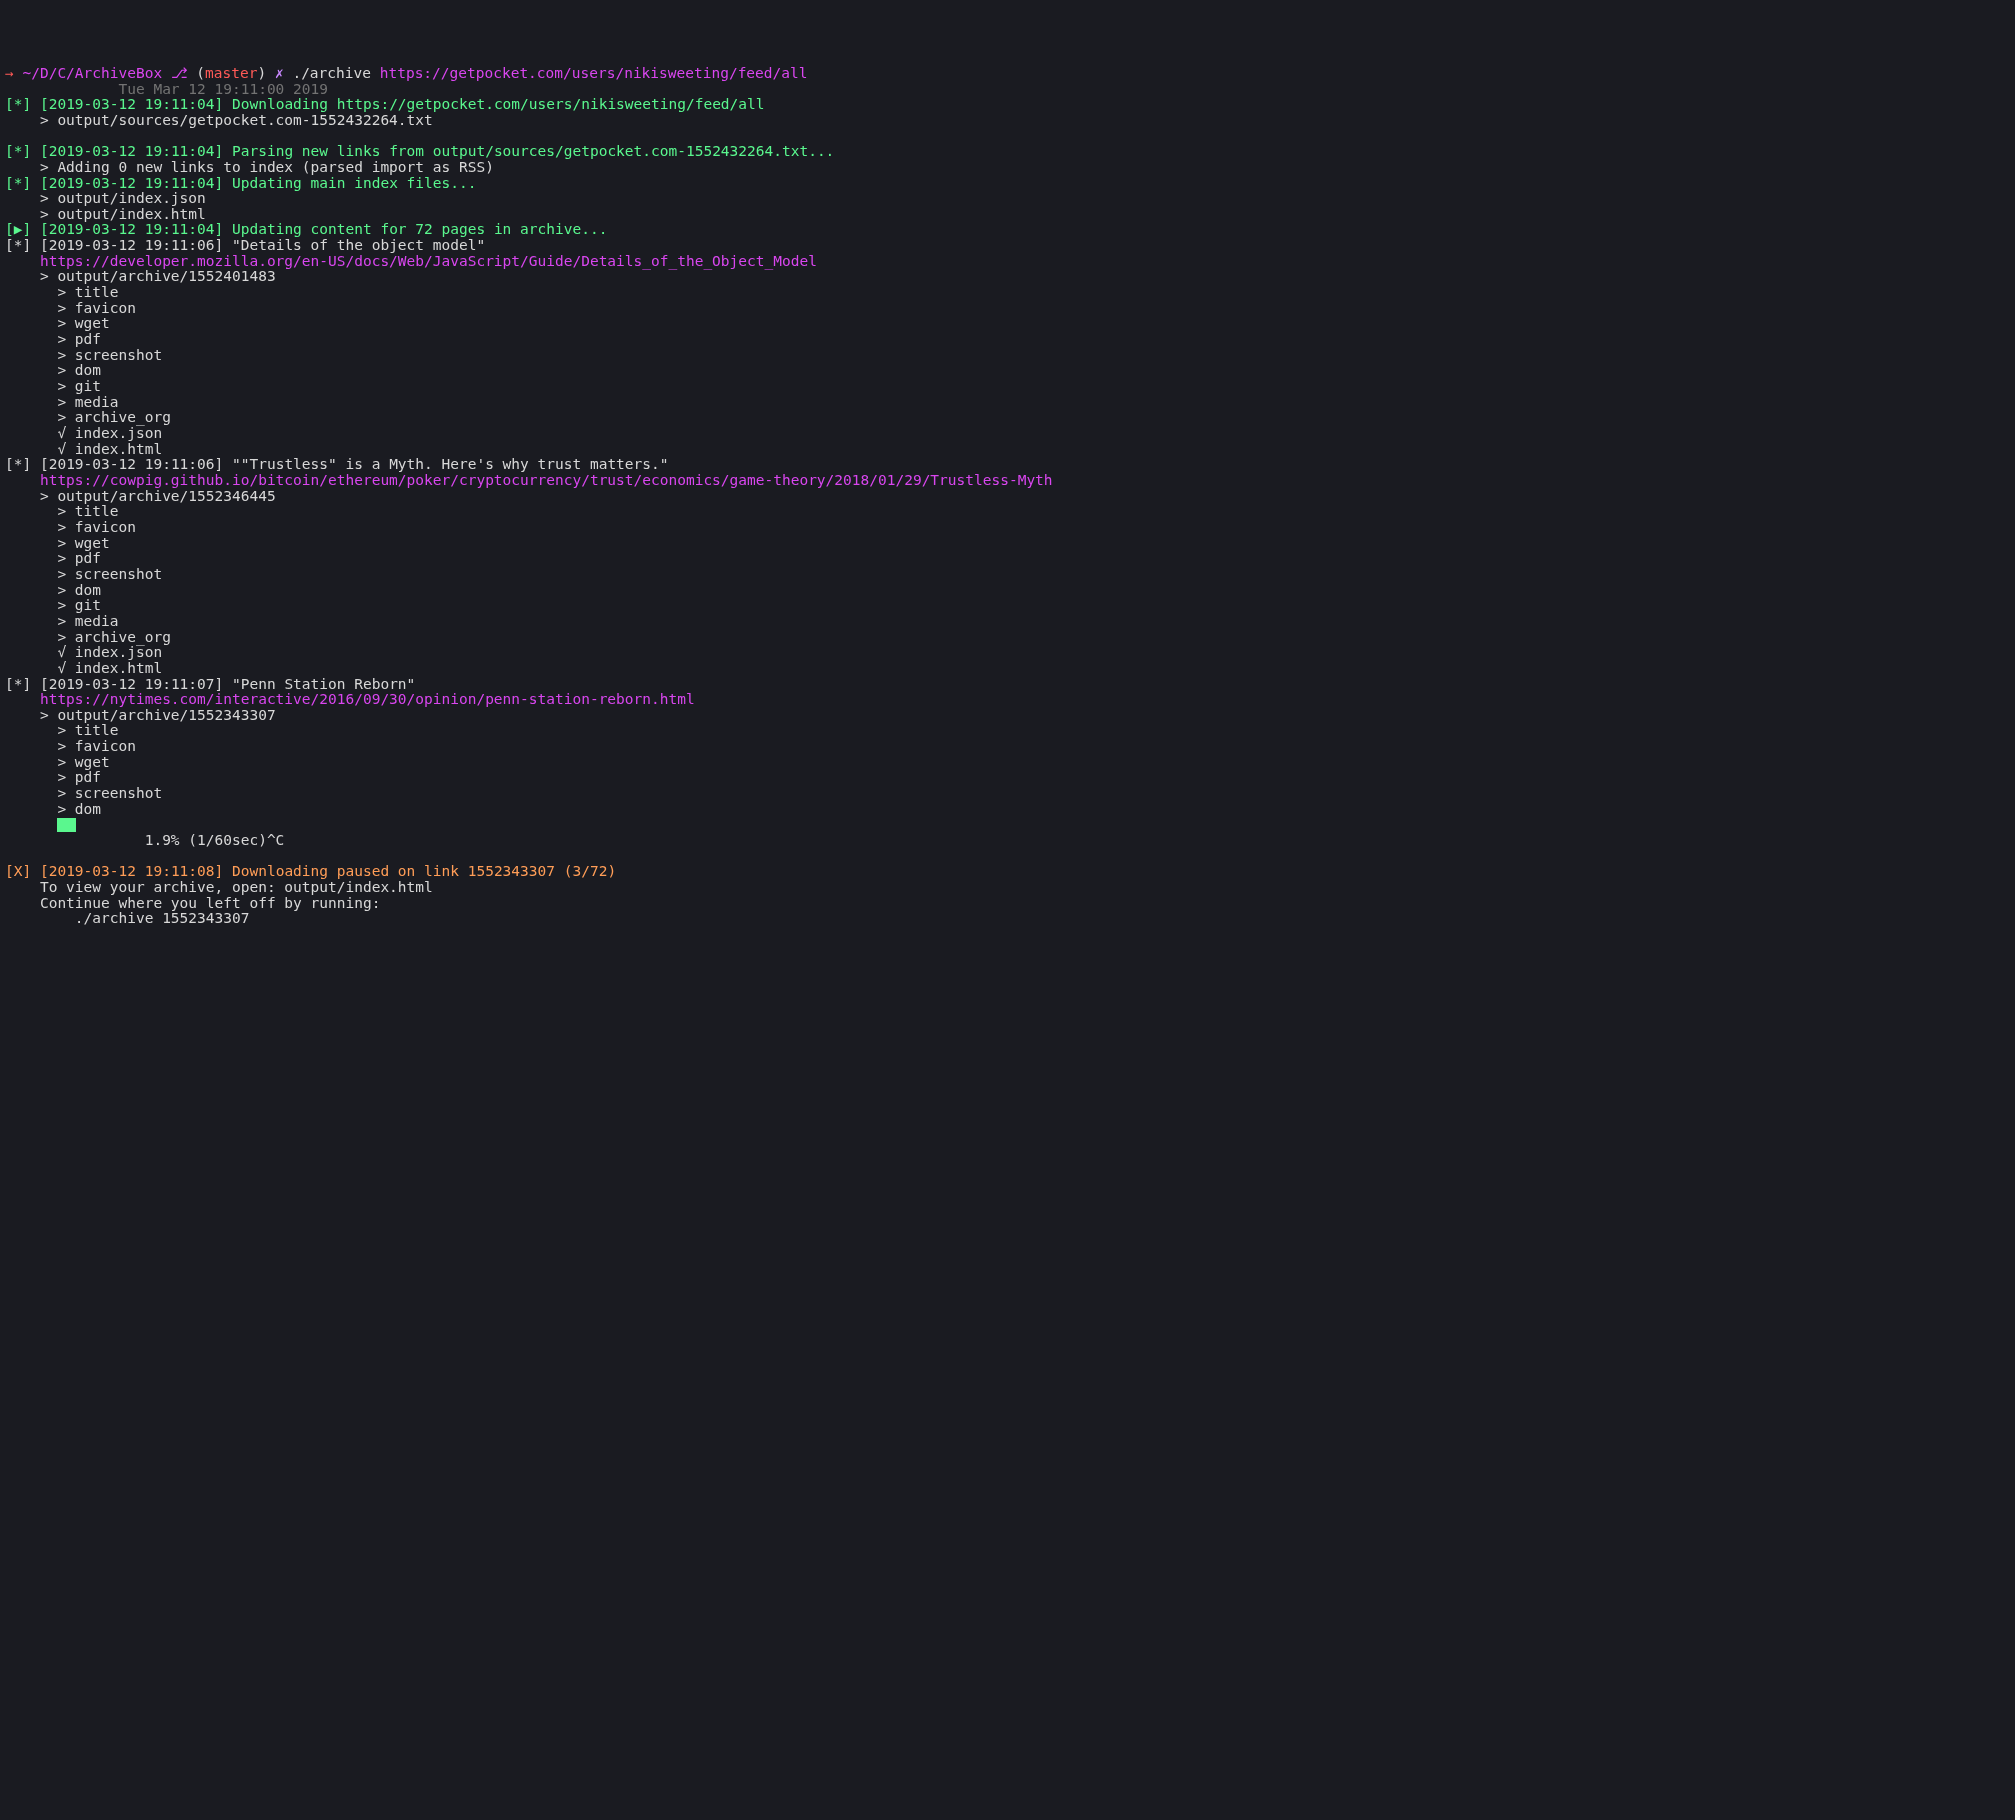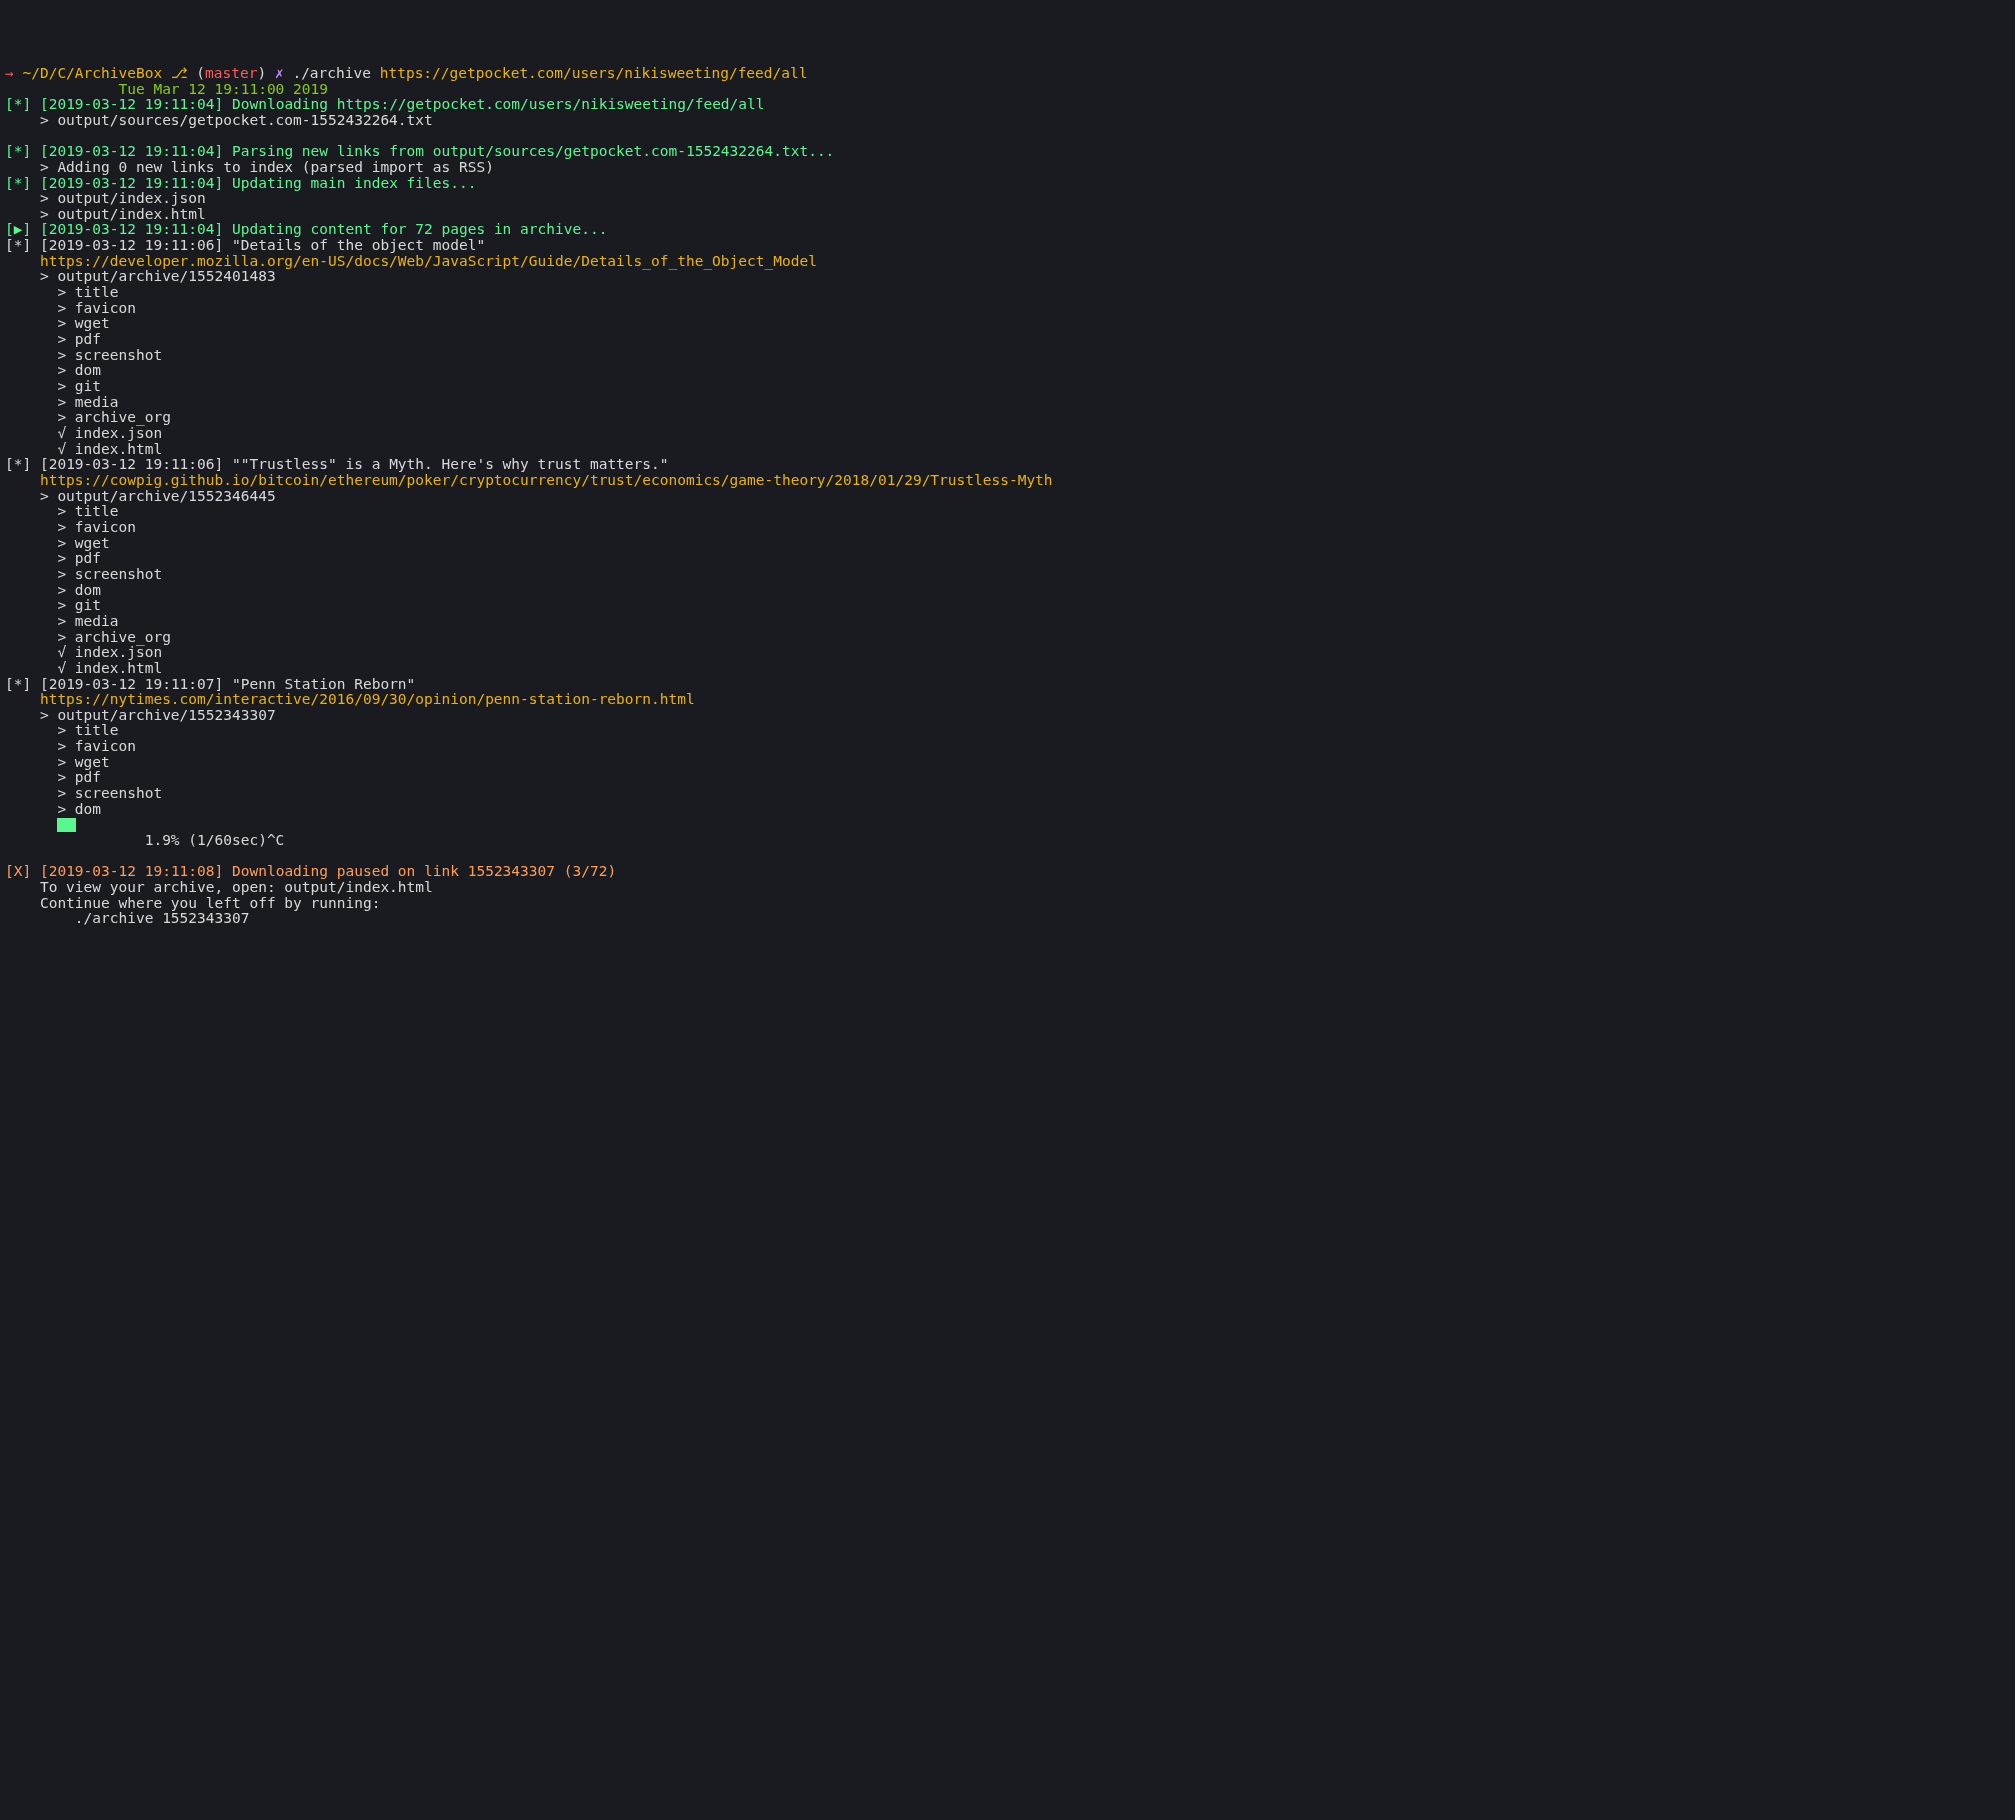--- a/index.html
+++ b/index.html
@@ -8,24 +8,24 @@
     color: #d8d8d8;
     font-family: "Menlo", "Consolas", "DejaVu Sans Mono", monospace;
     font-size: 14.5px;
     line-height: 1.08;
     padding: 3.3px 5px;
     white-space: pre;
     overflow-x: hidden;
   }
   .c-red     { color: #ff5a57; }
   .c-green   { color: #5af78e; }
-  .c-lblue   { color: #eab308; }
+  .c-lblue   { color: #d946ef; }
   .c-magenta { color: #c988ff; }
   .c-grey    { color: #d8d8d8; }
-  .c-dim     { color: #84cc16; }
+  .c-dim     { color: #737373; }
   .c-orange  { color: #ff9d57; }
   .cursor {
     display: inline-block;
     width: 2.1ch;
     height: 1em;
     background: #5af78e;
     vertical-align: text-bottom;
   }
   .timestamp-center {
     display: block;

